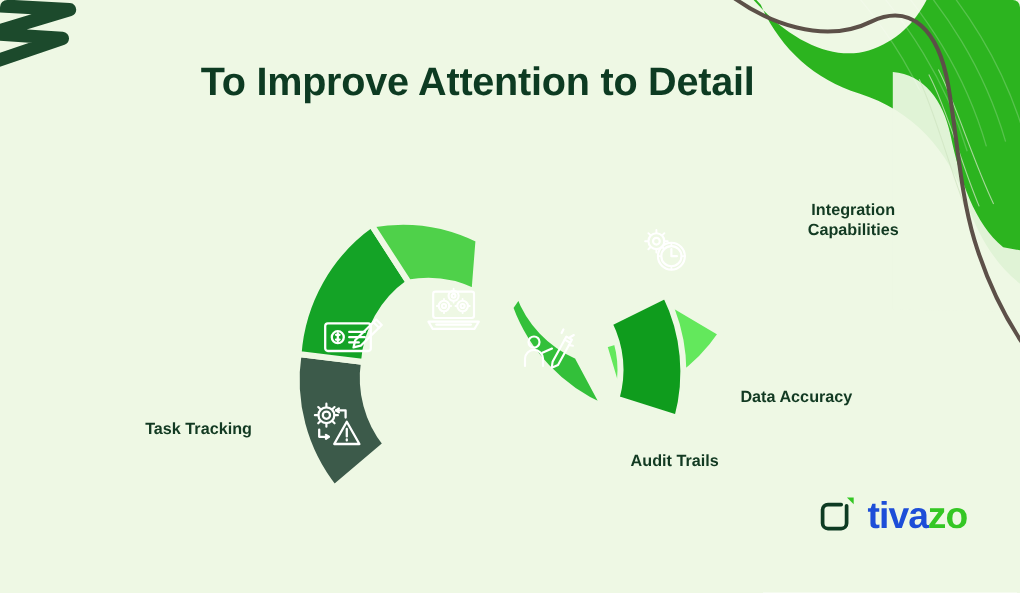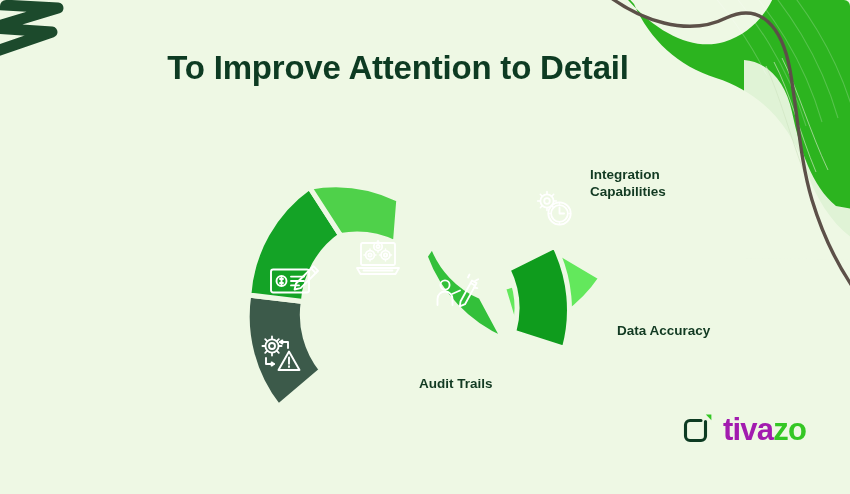--- a/index.html
+++ b/index.html
@@ -42,39 +42,39 @@
     position: absolute;
     font-size: 13.5px;
     font-weight: bold;
     color: #123a22;
     line-height: 1.28;
     white-space: pre-line;
   }
   .lbl-automated   { left: 251px; top: 129px; width: 150px; text-align: right; }
   .lbl-collab      { left: 101px; top: 210px; width: 145px; text-align: right; }
   .lbl-tasktrack   { left: 55px;  top: 349px; width: 155px; text-align: right; }
-  .lbl-integration { left: 590px; top: 166px; width: 180px; text-align: left; }
+  .lbl-integration { left: 621px; top: 166px; width: 180px; text-align: center; }
   .lbl-dataacc     { left: 573px; top: 322px; width: 180px; text-align: left; margin-left: 44px; }
-  .lbl-audit       { left: 419px; top: 375px; width: 180px; text-align: left; }
+  .lbl-audit       { left: 419px; top: 375px; width: 180px; text-align: right; }
 
   #logo {
     position: absolute;
     left: 680px;
     top: 412px;
     display: flex;
     align-items: center;
     gap: 9px;
   }
   #logo-wordmark {
     font-size: 31px;
     font-weight: bold;
     letter-spacing: -0.8px;
     line-height: 1;
   }
-  .wm-dark { color: #a21caf; }
+  .wm-dark { color: #1d4ed8; }
   .wm-accent { color: #34c724; }
 </style>
 </head>
 <body>
 
 <div id="canvas">
 
   <svg id="bg-decor" viewBox="0 0 850 494">
     <defs>
       <clipPath id="clipCanvas">
@@ -276,20 +276,21 @@
         <circle cx="25.5" cy="25.5" r="11.2"></circle>
         <circle cx="25.5" cy="25.5" r="8.4"></circle>
         <path d="M25.5 19.5 v6 h4.6"></path>
         <g stroke-width="1.4">
           <path d="M25.5 14.4 v1.6 M25.5 35 v1.6 M14.4 25.5 h1.6 M35 25.5 h1.6"></path>
         </g>
       </g>
     </g>
   </svg>
 
+  <div class="seg-label lbl-tasktrack">Task Tracking</div>
   <div class="seg-label lbl-integration">Integration
 Capabilities</div>
   <div class="seg-label lbl-dataacc">Data Accuracy</div>
   <div class="seg-label lbl-audit">Audit Trails</div>
 
   <div id="logo">
     <svg width="34" height="34" viewBox="0 0 34 34">
       <path d="M25.5 9.5 V24 a4.5 4.5 0 0 1 -4.5 4.5 H10 A4.5 4.5 0 0 1 5.5 24 V13
                A4.5 4.5 0 0 1 10 8.5 H21" fill="none" stroke="#0d3b22" stroke-width="3.1" stroke-linecap="round" stroke-linejoin="round"></path>
       <path d="M25.8 2.6 h5.6 v5.6 z" fill="#34c724"></path>

